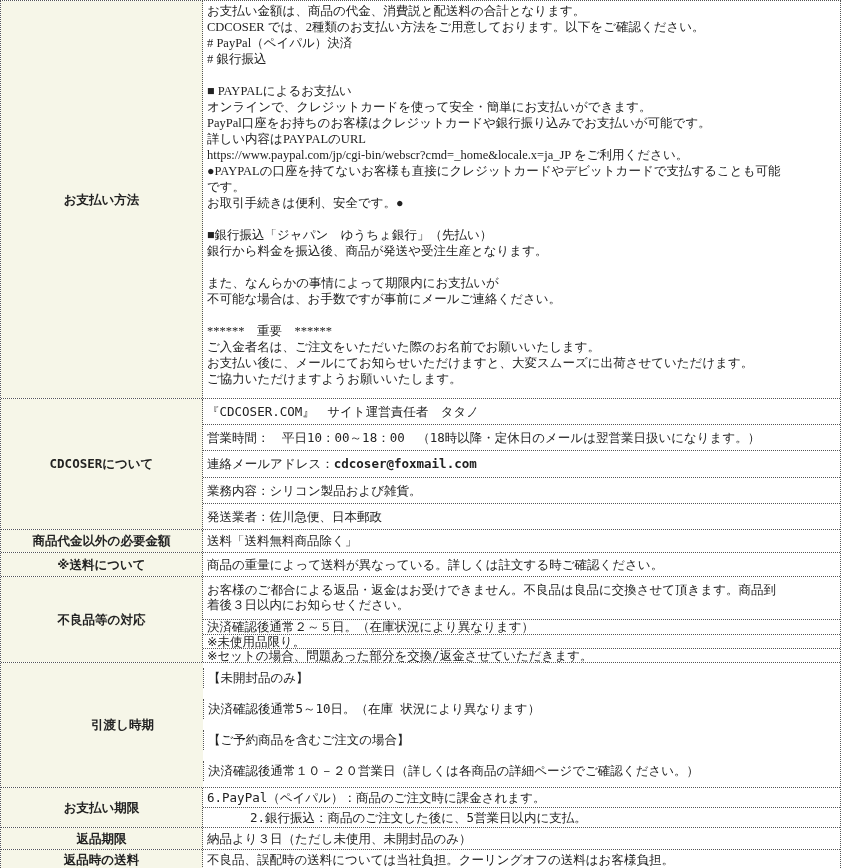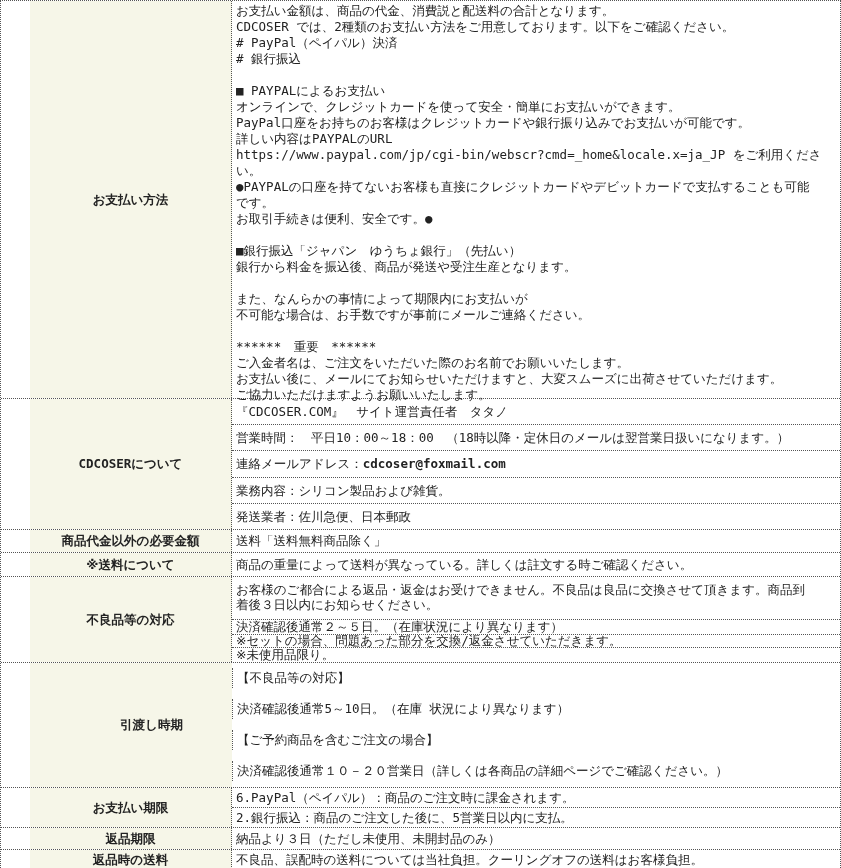--- a/index.html
+++ b/index.html
@@ -9,45 +9,45 @@
   body{
     width:841px;background:#fff;color:var(--text-c);
     font-family:"DejaVu Sans Mono","DejaVu Sans",monospace;
     font-size:12.5px;line-height:16px;
   }
   .tbl{width:841px;border:1px dotted var(--border-c);border-bottom:none;}
   .row{display:flex;border-bottom:1px dotted var(--border-c);background:var(--cell-bg);}
   .th{
     width:202px;flex:0 0 202px;background:var(--header-bg);
     display:flex;align-items:center;justify-content:center;text-align:center;
-    font-weight:bold;border-right:1px dotted var(--border-c);padding:0 4px;margin-left:29px;
+    font-weight:bold;border-right:1px dotted var(--border-c);padding:0 4px;
   }
   .row.no-div .th{border-right:none;padding-left:45px;}
   .td{flex:1 1 auto;min-width:0;}
   .pre{white-space:pre-wrap;}
-  .pay-td{padding:2px 4px 0 4px;}
+  .pay-td{padding:2px 4px 0 4px;font-family:Liberation Serif, serif;}
   .sub{display:flex;flex-direction:column;}
   .subcell{border-bottom:1px dotted var(--border-c);display:flex;align-items:center;padding:0 2px 0 4px;}
   .subcell:last-child{border-bottom:none;}
   .h26{height:26px;}.h27{height:27px;}.h25{height:25px;}
   .r-payment{height:398px;}
   .r-extra{height:23px;}
   .r-shipnote{height:24px;}
   .r-return-period{height:22px;}
   .r-return-ship{height:20px;}
   .r-delivery{height:125px;}
   .flat{display:flex;align-items:center;padding:0 2px 0 4px;text-align:center;}
   .defect-main{height:43px;display:block;line-height:15px;padding:5px 2px 0 4px;}
   .defect-s1{height:15px;}.defect-s2{height:14px;}.defect-s3{height:13px;}
   .dl-block{
     border-left:1px dotted var(--border-c);
     padding:2px 2px 2px 4px;margin:0 0 11px 0;line-height:16px;
   }
   .dl-wrap{padding-top:5px;}
-  .ddl-1{height:20px;}.ddl-2{height:19px;}
+  .ddl-1{height:20px;}.ddl-2{height:19px;margin-left:43px;}
   .bold{font-weight:bold;}
 </style>
 </head>
 <body>
 
 <div class="tbl">
 
   <div class="row r-payment">
     <div class="th">お支払い方法</div>
     <div class="td pre pay-td">お支払い金額は、商品の代金、消費説と配送料の合計となります。
@@ -99,29 +99,29 @@
     <div class="th">※送料について</div>
     <div class="td flat">商品の重量によって送料が異なっている。詳しくは註文する時ご確認ください。</div>
   </div>
 
   <div class="row">
     <div class="th">不良品等の対応</div>
     <div class="td sub">
       <div class="subcell defect-main pre">お客様のご都合による返品・返金はお受けできません。不良品は良品に交換させて頂きます。商品到
 着後３日以内にお知らせください。</div>
       <div class="subcell defect-s1">決済確認後通常２～５日。（在庫状況により異なります）</div>
+      <div class="subcell defect-s2">※未使用品限り。</div>
       <div class="subcell defect-s3">※セットの場合、問題あった部分を交換/返金させていただきます。</div>
-      <div class="subcell defect-s2">※未使用品限り。</div>
     </div>
   </div>
 
   <div class="row r-delivery no-div">
     <div class="th">引渡し時期</div>
     <div class="td dl-wrap">
-      <div class="dl-block">【不良品等の対応】</div>
+      <div class="dl-block">【未開封品のみ】</div>
       <div class="dl-block">決済確認後通常5～10日。（在庫 状況により異なります）</div>
       <div class="dl-block">【ご予約商品を含むご注文の場合】</div>
       <div class="dl-block">決済確認後通常１０－２０営業日（詳しくは各商品の詳細ページでご確認ください。）</div>
     </div>
   </div>
 
   <div class="row">
     <div class="th">お支払い期限</div>
     <div class="td sub">
       <div class="subcell ddl-1">6.PayPal（ペイパル）：商品のご注文時に課金されます。</div>

